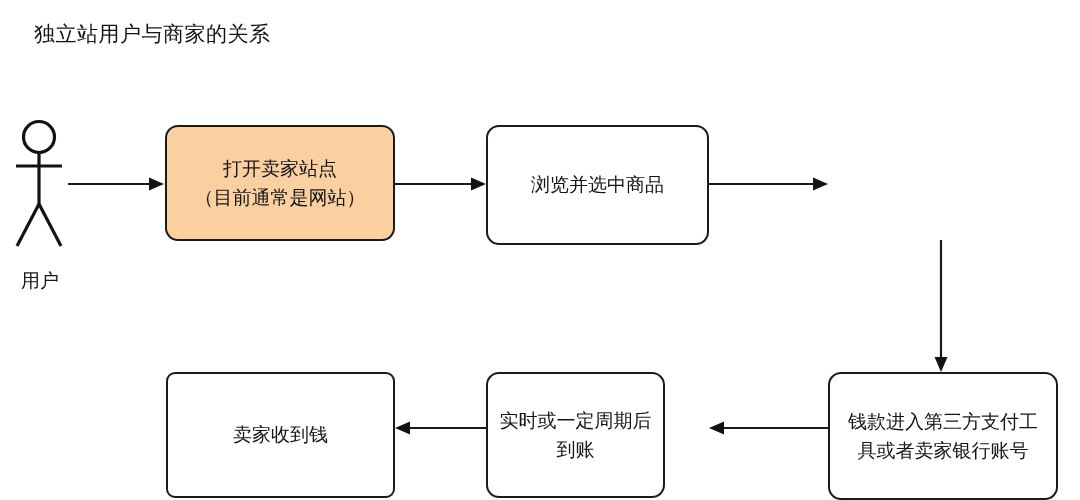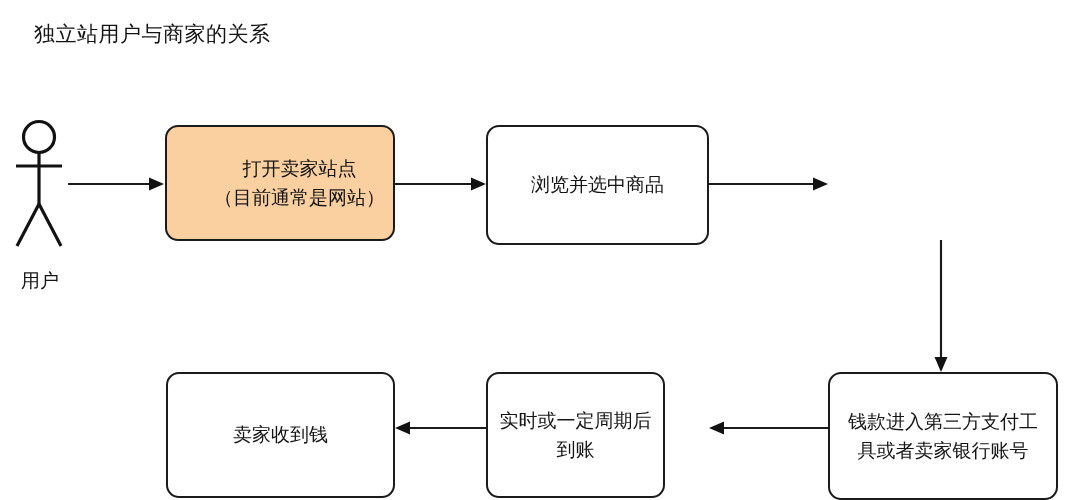--- a/index.html
+++ b/index.html
@@ -123,37 +123,37 @@
     <g>
       <line x1="828" y1="428" x2="716" y2="428" class="edge-line"></line>
       <polygon points="709,428 724,421.5 724,434.5" class="arrow-head"></polygon>
     </g>
     <g>
       <line x1="486" y1="428" x2="402" y2="428" class="edge-line"></line>
       <polygon points="395,428 410,421.5 410,434.5" class="arrow-head"></polygon>
     </g>
   </svg>
 
-  <div class="node accent" style="left: 165px; top: 125px; width: 230px; height: 116px; justify-content: flex-end;">
+  <div class="node accent" style="left: 165px; top: 125px; width: 230px; height: 116px;">
     <span class="node-label">打开卖家站点
 （目前通常是网站）</span>
   </div>
 
   <div class="node" style="left: 486px; top: 125px; width: 223px; height: 120px;">
     <span class="node-label">浏览并选中商品</span>
   </div>
 
 
   <div class="node" style="left: 828px; top: 372px; width: 230px; height: 128px;">
     <span class="node-label">钱款进入第三方支付工
 具或者卖家银行账号</span>
   </div>
 
   <div class="node" style="left: 486px; top: 372px; width: 179px; height: 126px;">
     <span class="node-label">实时或一定周期后
 到账</span>
   </div>
 
-  <div class="node" style="left: 166px; top: 372px; width: 229px; height: 126px;">
+  <div class="node" style="left: 166px; top: 372px; width: 229px; height: 126px; border-radius: 9px;">
     <span class="node-label">卖家收到钱</span>
   </div>
 
 </div>
 
 </body></html>

